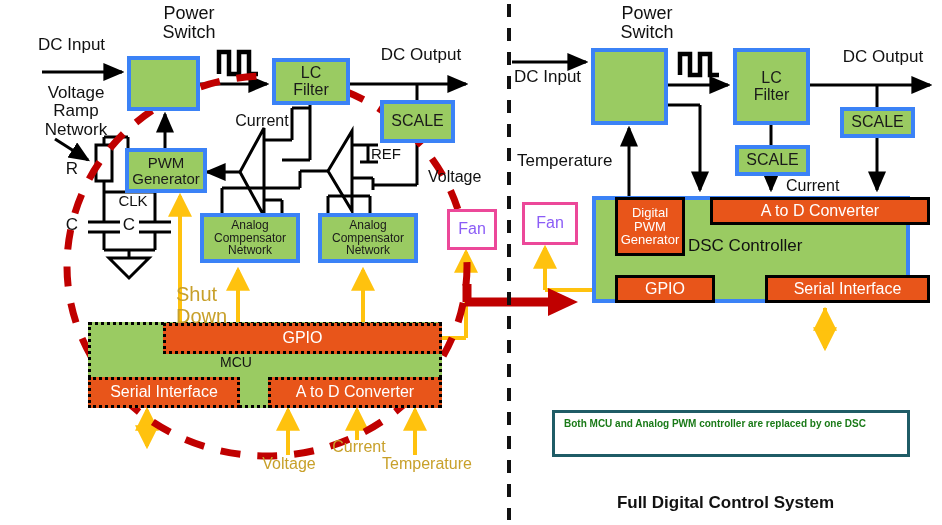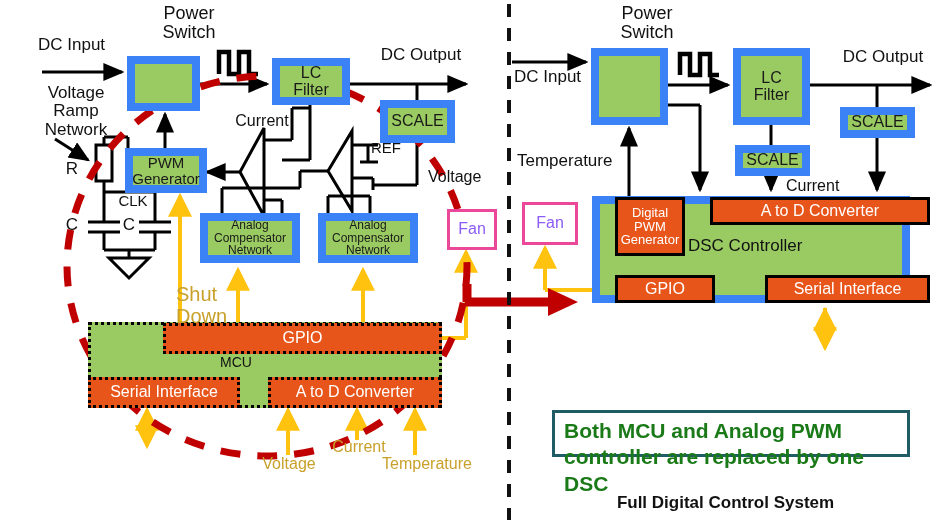--- a/index.html
+++ b/index.html
@@ -7,21 +7,21 @@
   body{
     font-family:"Liberation Sans", sans-serif;
     width:942px;height:525px;overflow:hidden;position:relative;
   }
   #stage{position:relative;width:942px;height:525px;background:#fff;}
   #svgroot{position:absolute;left:0;top:0;width:942px;height:525px;}
 
   
   .blk{position:absolute;box-sizing:border-box;display:flex;align-items:center;
        justify-content:center;text-align:center;line-height:1.05;}
-  .green{background:#9ACB62;border:8px solid #3b82f6;color:#1a1a1a;}
+  .green{background:#9ACB62;border:4px solid #3b82f6;color:#1a1a1a;}
   .orange{background:#E8551A;border:3px solid #000;color:#ffffff;margin-left:20px;}
   .orange-dot{background:#E8551A;border:3px dotted #000;color:#ffffff;}
   .green-dot{background:#9ACB62;border:3px dotted #000;color:#1a1a1a;}
   .fanbox{background:#ffffff;border:3px solid #ec4899;color:#8b5cf6;}
 
   
   .lbl{position:absolute;color:#111;line-height:1.08;text-align:center;white-space:pre-line;}
   .lbl.left{text-align:center;}
   .ylbl{position:absolute;color:#C8A02A;line-height:1.1;text-align:center;white-space:pre-line;}
 
@@ -224,21 +224,21 @@
 
   <div class="blk green" style="left:272px;top:58px;width:78px;height:47px;font-size:16px;white-space:pre-line;">LC
 Filter</div>
 
   <div class="lbl" style="left:371px;top:46px;width:100px;font-size:17px;">DC Output</div>
 
   <div class="blk green" style="left:380px;top:100px;width:75px;height:43px;font-size:16px;">SCALE</div>
 
   <div class="lbl" style="left:224px;top:112px;width:76px;font-size:16px;">Current</div>
 
-  <div class="lbl left" style="left:371px;top:140px;font-size:15px;">REF</div>
+  <div class="lbl left" style="left:371px;top:146px;font-size:15px;">REF</div>
 
   <div class="lbl left" style="left:428px;top:168px;font-size:16px;">Voltage</div>
 
   <div class="blk green" style="left:200px;top:213px;width:100px;height:50px;font-size:12px;white-space:pre-line;">Analog
 Compensator
 Network</div>
 
   <div class="blk green" style="left:318px;top:213px;width:100px;height:50px;font-size:12px;white-space:pre-line;">Analog
 Compensator
 Network</div>
@@ -290,17 +290,17 @@
   <div class="blk orange" style="left:595px;top:197px;width:70px;height:59px;font-size:13px;white-space:pre-line;">Digital
 PWM
 Generator</div>
 
   <div class="blk orange" style="left:690px;top:197px;width:220px;height:28px;font-size:16px;">A to D Converter</div>
 
   <div class="blk orange" style="left:595px;top:275px;width:100px;height:28px;font-size:16px;">GPIO</div>
 
   <div class="blk orange" style="left:745px;top:275px;width:165px;height:28px;font-size:16px;">Serial Interface</div>
 
-  <div class="notebox" style="left:552px;top:410px;width:358px;height:47px;font-size:21px;">Both MCU and Analog PWM controller are replaced by one DSC</div>
+  <div class="notebox" style="left:552px;top:410px;width:358px;height:47px;font-size:10px;">Both MCU and Analog PWM controller are replaced by one DSC</div>
 
   <div class="capt" style="left:509px;top:493px;width:433px;font-size:17px;">Full Digital Control System</div>
 
 </div>
 
 </body></html>

